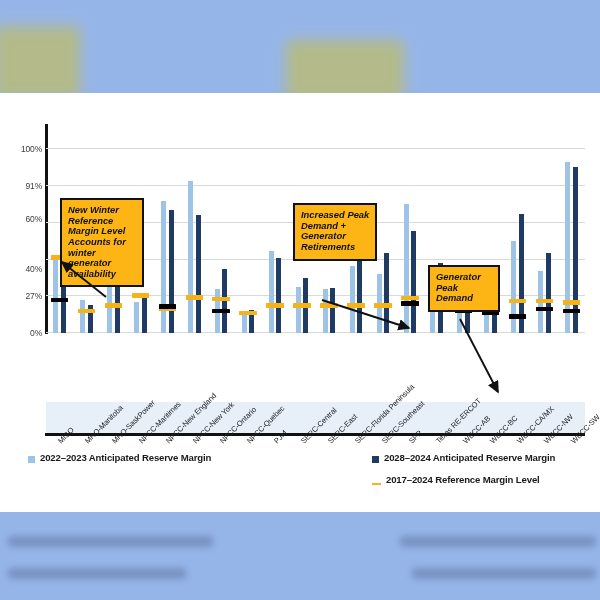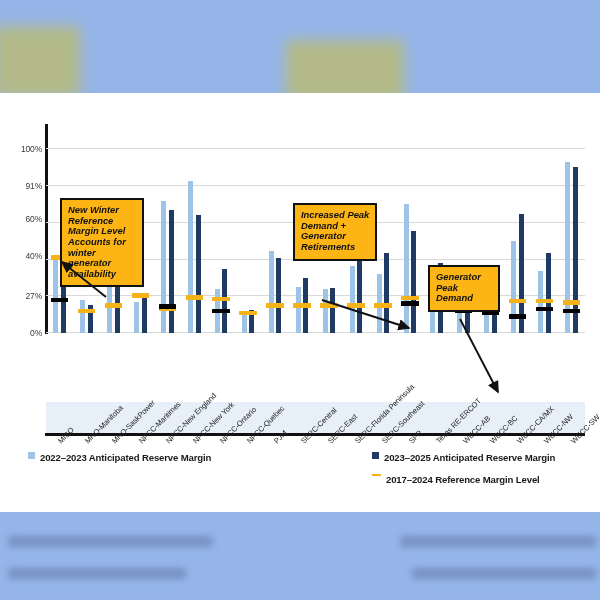--- a/index.html
+++ b/index.html
@@ -68,21 +68,21 @@
   
   #xlabels{position:absolute;left:0;top:342px;width:600px;height:90px;}
   .xlab{
     position:absolute;top:0;font-size:7.6px;color:#222;white-space:nowrap;
     transform-origin:left top;transform:rotate(-45deg);
     letter-spacing:-.1px;
   }
 
   
   #legend{position:absolute;left:0;top:355px;width:600px;height:64px;}
-  .leg-item{position:absolute;display:flex;align-items:flex-start;font-size:9.6px;
+  .leg-item{position:absolute;display:flex;align-items:flex-end;font-size:9.6px;
     font-weight:bold;color:#1a1a1a;white-space:nowrap;letter-spacing:-.15px;}
   .swatch-sq{width:7px;height:7px;margin-right:5px;flex:none;}
   .swatch-ln{width:9px;height:2.2px;margin-right:5px;flex:none;}
 </style>
 </head>
 <body>
 
 <div id="slide-bg">
   <div id="bg-top">
     <div class="bg-ghost-box" style="left:-6px;top:26px;width:86px;height:72px;"></div>
@@ -95,21 +95,21 @@
     <div class="bg-ghost-line" style="left:412px;top:56px;width:184px;height:11px;"></div>
   </div>
 </div>
 
 <div id="chart-card">
 
   <div id="plot-wrap">
     <div id="yticks">
         <div class="ytick" style="top: 240px;">0%</div>
         <div class="ytick" style="top: 203.273px;">27%</div>
-        <div class="ytick" style="top: 163px; text-align: center;">40%</div>
+        <div class="ytick" style="top: 176px; text-align: center;">40%</div>
         <div class="ytick" style="top: 126px; padding-left: 13px;">60%</div>
         <div class="ytick" style="top: 93.0909px;">91%</div>
         <div class="ytick" style="top: 56.3636px;">100%</div>
       </div>
     <div id="yaxis-line"></div>
     <div id="plot">
         <div class="gridline" style="bottom: 0px;"></div>
         <div class="gridline" style="bottom: 36.7273px;"></div>
         <div class="gridline" style="bottom: 73.4545px;"></div>
         <div class="gridline" style="bottom: 110.182px;"></div>
@@ -275,20 +275,20 @@
       <div class="xlab" style="left: 568.525px; top: 4px;">WECC-SW</div>
     </div>
 
   <div id="legend">
       <div class="leg-item" style="left: 28px; top: 4px;">
         <span class="swatch-sq" style="background: rgb(157, 195, 230);"></span>
         <span>2022–2023 Anticipated Reserve Margin</span>
       </div>
       <div class="leg-item" style="left: 372px; top: 4px;">
         <span class="swatch-sq" style="background: rgb(31, 59, 99);"></span>
-        <span>2023–2025 Anticipated Reserve Margin</span>
+        <span>2028–2024 Anticipated Reserve Margin</span>
       </div>
       <div class="leg-item" style="left: 372px; top: 26px;">
         <span class="swatch-ln" style="background: rgb(245, 179, 24);"></span>
         <span>2017–2024 Reference Margin Level</span>
       </div>
     </div>
 </div>
 
 </body></html>

